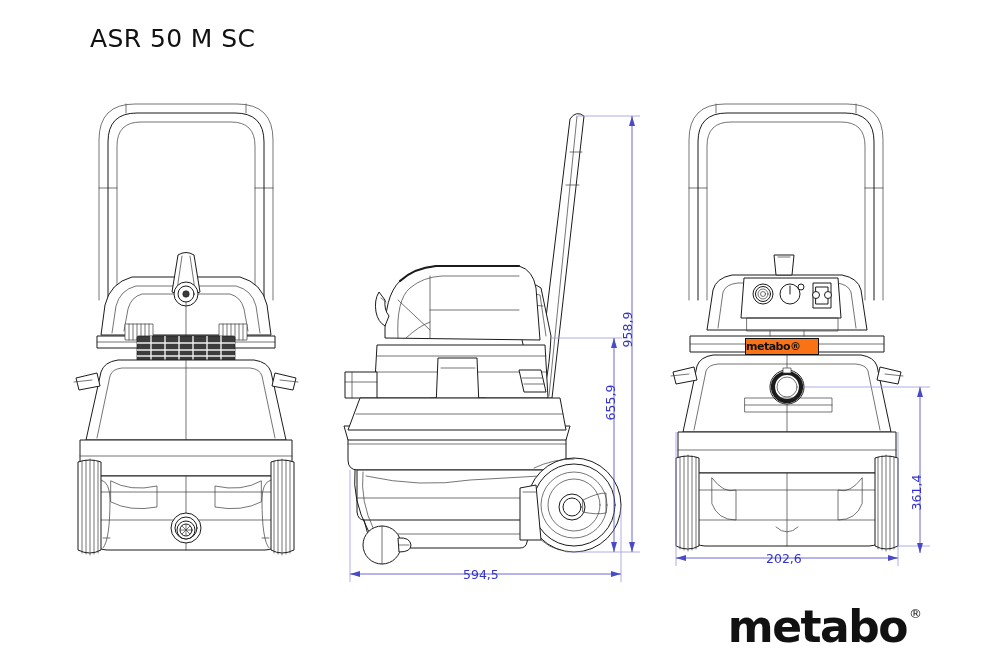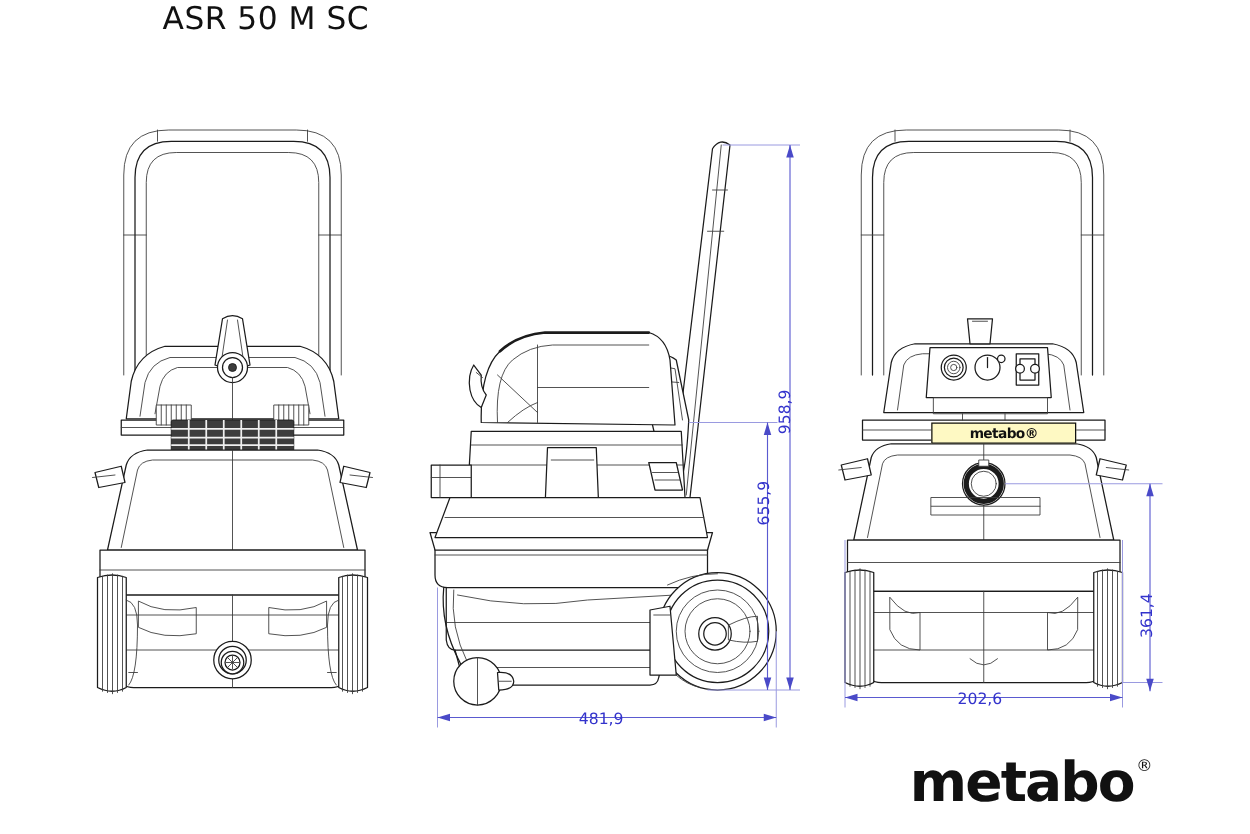--- a/index.html
+++ b/index.html
@@ -21,24 +21,23 @@
     position: absolute;
     inset: 0;
     width: 1000px;
     height: 667px;
   }
 
   
   .title-block {
     position: absolute;
     left: 90px;
-    top: 0;
+    top: 24px;
     line-height: 1.22;
     user-select: none;
-    margin-left: 40px;
   }
   .title-line {
     font-size: 25px;
     font-weight: 400;
     letter-spacing: 0.4px;
     color: #111111;
     white-space: nowrap;
   }
 
   
@@ -97,27 +96,27 @@
   .dim-label.vert {
     transform-origin: 50% 50%;
     transform: rotate(-90deg);
   }
 
   
   .mini-label {
     position: absolute;
     left: 745px;
     top: 338px;
-    width: 116px;
+    width: 74px;
     height: 17px;
     border: 1.2px solid #111;
-    background: #fef9c3;
+    background: #f97316;
     display: flex;
     align-items: center;
-    justify-content: center;
+    justify-content: flex-start;
     box-sizing: border-box;
   }
   .mini-label-inner {
     font-size: 11px;
     font-weight: 700;
     letter-spacing: -0.5px;
     color: #111;
     line-height: 1;
   }
 </style>
@@ -476,21 +475,21 @@
         <polygon class="dim-arrow" points="920,387 917,397 923,397"></polygon>
         <polygon class="dim-arrow" points="920,553 917,543 923,543"></polygon>
       </g>
     </g>
   </svg>
 
   <div class="dim-label vert" style="left: 610px; top: 322px;">958,9</div>
 
   <div class="dim-label vert" style="left: 593px; top: 395px;">655,9</div>
 
-  <div class="dim-label" style="left: 463px; top: 567px;">481,9</div>
+  <div class="dim-label" style="left: 463px; top: 567px;">594,5</div>
 
   <div class="dim-label" style="left: 766px; top: 551px;">202,6</div>
 
   <div class="dim-label vert" style="left: 899px; top: 485px;">361,4</div>
 
   <div class="mini-label">
     <span class="mini-label-inner">metabo®</span>
   </div>
 
   <div class="brand">

